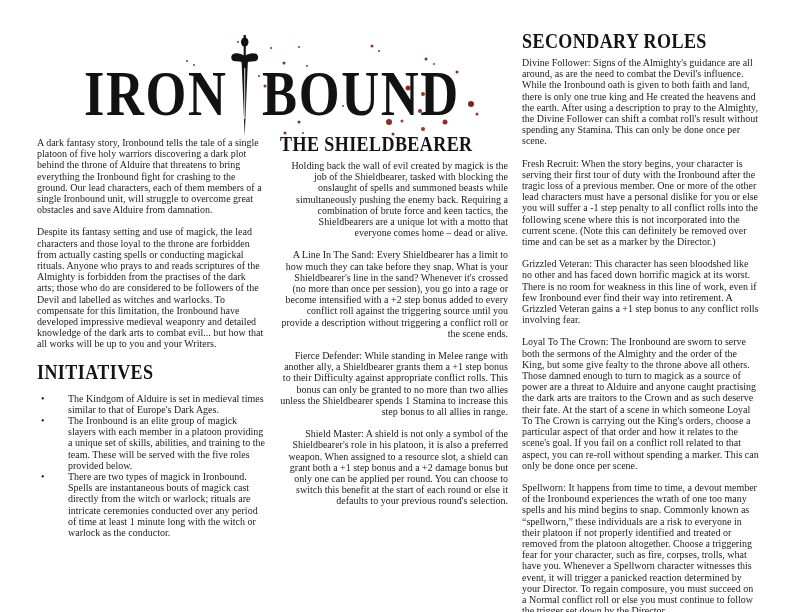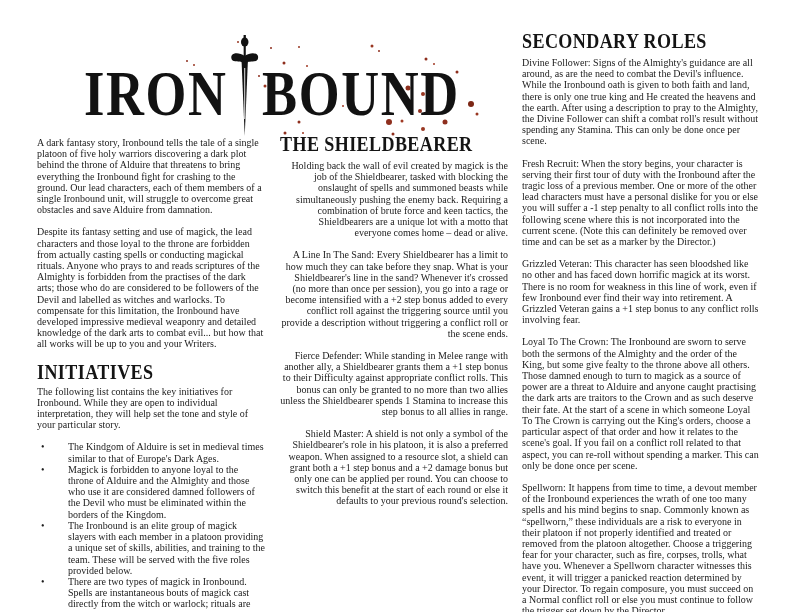--- a/index.html
+++ b/index.html
@@ -71,24 +71,22 @@
       </g>
       <line x1="17" y1="33" x2="17" y2="84" stroke="#ffffff" stroke-width="1.2" opacity="0.9"></line>
     </svg>
     <span>BOUND</span>
   </div>
 
   <section class="col col1">
     <p>A dark fantasy story, Ironbound tells the tale of a single platoon of five holy warriors discovering a dark plot behind the throne of Alduire that threatens to bring everything the Ironbound fight for crashing to the ground. Our lead characters, each of them members of a single Ironbound unit, will struggle to overcome great obstacles and save Alduire from damnation.</p>
     <p>Despite its fantasy setting and use of magick, the lead characters and those loyal to the throne are forbidden from actually casting spells or conducting magickal rituals. Anyone who prays to and reads scriptures of the Almighty is forbidden from the practises of the dark arts; those who do are considered to be followers of the Devil and labelled as witches and warlocks. To compensate for this limitation, the Ironbound have developed impressive medieval weaponry and detailed knowledge of the dark arts to combat evil... but how that all works will be up to you and your Writers.</p>
     <h2>INITIATIVES</h2>
-    <p>The following list contains the key initiatives for Ironbound. While they are open to individual interpretation, they will help set the tone and style of your particular story.</p>
     <ul class="initiatives">
       <li>The Kindgom of Alduire is set in medieval times similar to that of Europe's Dark Ages.</li>
-      <li>Magick is forbidden to anyone loyal to the throne of Alduire and the Almighty and those who use it are considered damned followers of the Devil who must be eliminated within the borders of the Kingdom.</li>
       <li>The Ironbound is an elite group of magick slayers with each member in a platoon providing a unique set of skills, abilities, and training to the team. These will be served with the five roles provided below.</li>
       <li>There are two types of magick in Ironbound. Spells are instantaneous bouts of magick cast directly from the witch or warlock; rituals are intricate ceremonies conducted over any period of time at least 1 minute long with the witch or warlock as the conductor.</li>
     </ul>
   </section>
 
   <section class="col col2">
     <h2>THE SHIELDBEARER</h2>
     <p>Holding back the wall of evil created by magick is the job of the Shieldbearer, tasked with blocking the onslaught of spells and summoned beasts while simultaneously pushing the enemy back. Requiring a combination of brute force and keen tactics, the Shieldbearers are a unique lot with a motto that everyone comes home – dead or alive.</p>
     <p>A Line In The Sand: Every Shieldbearer has a limit to how much they can take before they snap. What is your Shieldbearer's line in the sand? Whenever it's crossed (no more than once per session), you go into a rage or become intensified with a +2 step bonus added to every conflict roll against the triggering source until you provide a description without triggering a conflict roll or the scene ends.</p>
     <p>Fierce Defender: While standing in Melee range with another ally, a Shieldbearer grants them a +1 step bonus to their Difficulty against appropriate conflict rolls. This bonus can only be granted to no more than two allies unless the Shieldbearer spends 1 Stamina to increase this step bonus to all allies in range.</p>

